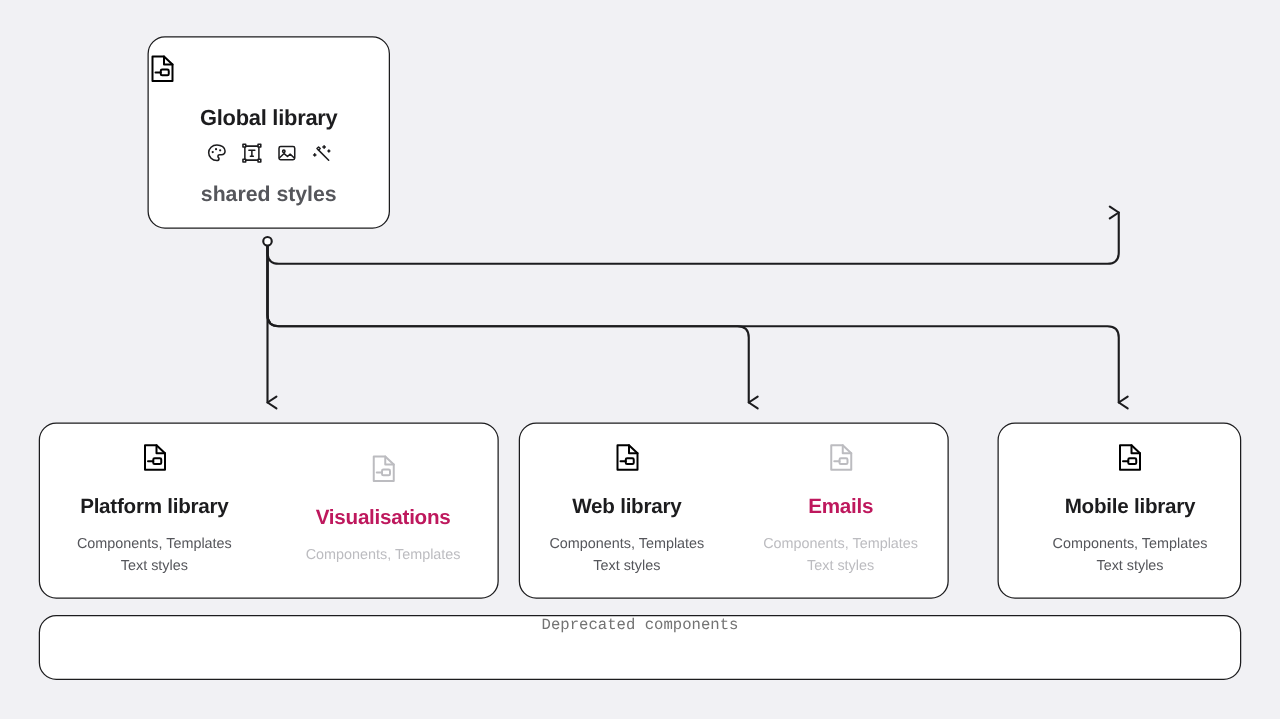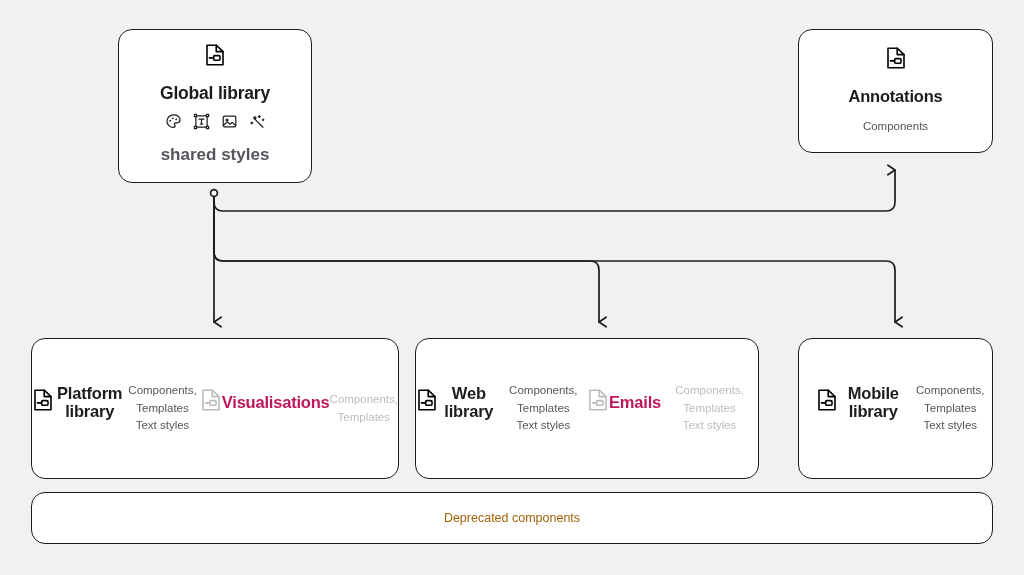--- a/index.html
+++ b/index.html
@@ -32,32 +32,31 @@
   }
   
   .card {
     position: absolute;
     background: #ffffff;
     border: 1.6px solid #1c1c1e;
     border-radius: 14px;
     box-sizing: border-box;
     z-index: 2;
     display: flex;
-    align-items: center;
     justify-content: center;
   }
   .card.group {
     align-items: stretch;
     justify-content: space-around;
     padding: 0;
   }
   .cell {
     flex: 1 1 0;
     display: flex;
-    flex-direction: row;
+    flex-direction: column;
     align-items: center;
     justify-content: center;
     box-sizing: border-box;
   }
   .doc-icon {
     display: block;
     margin-bottom: 13px;
   }
   .title {
     font-size: 16.5px;
@@ -122,21 +121,22 @@
 
   
   #card-deprecated {
     left: 31px;
     top: 492px;
     width: 962px;
     height: 52px;
   }
   #card-deprecated .bar-label {
     font-size: 12.5px;
-    color: #a16207;
+    color: #737373;
+    font-family: Liberation Mono, monospace;
   }
 </style>
 </head>
 <body>
 
 <div id="stage">
 
   <svg id="connectors" viewBox="0 0 1024 575">
     <defs>
       <marker id="arrow-down" viewBox="0 0 10 10" refX="5" refY="9" markerWidth="7" markerHeight="7" orient="auto-start-reverse">
@@ -203,32 +203,20 @@
           <path d="M5.4 5.7 l1.5 1.5 1.5-1.5 -1.5-1.5 z"></path>
           <path d="M12.1 3.0 v2.4 M10.9 4.2 h2.4"></path>
           <path d="M3.3 10.6 v2.2 M2.2 11.7 h2.2"></path>
           <path d="M16.6 7.1 v1.8 M15.7 8 h1.8"></path>
         </svg>
       </span>
     </div>
     <div class="subtitle">shared styles</div>
   </div>
 
-  <div class="card" id="card-annotations">
-    <span class="doc-icon">
-      <svg width="22" height="24" viewBox="0 0 22 24" fill="none" stroke="currentColor" stroke-width="1.6" stroke-linecap="round" stroke-linejoin="round">
-        <path d="M3 2.2 h9.2 L19 8.6 V21.8 H3 Z"></path>
-        <path d="M12.2 2.2 V8.6 H19"></path>
-        <rect x="9.6" y="12.6" width="6.4" height="4.6" rx="1.1"></rect>
-        <path d="M9.6 14.9 H5.4"></path>
-      </svg>
-    </span>
-    <div class="title">Annotations</div>
-    <div class="subtitle">Components</div>
-  </div>
 
   <div class="card group" id="group-left">
     <div class="cell">
       <span class="doc-icon">
         <svg width="22" height="24" viewBox="0 0 22 24" fill="none" stroke="currentColor" stroke-width="1.6" stroke-linecap="round" stroke-linejoin="round">
           <path d="M3 2.2 h9.2 L19 8.6 V21.8 H3 Z"></path>
           <path d="M12.2 2.2 V8.6 H19"></path>
           <rect x="9.6" y="12.6" width="6.4" height="4.6" rx="1.1"></rect>
           <path d="M9.6 14.9 H5.4"></path>
         </svg>

